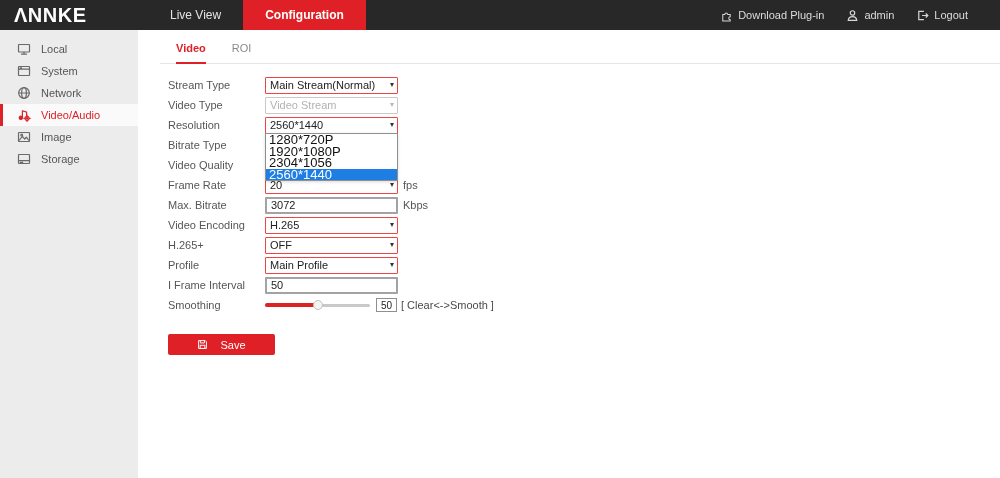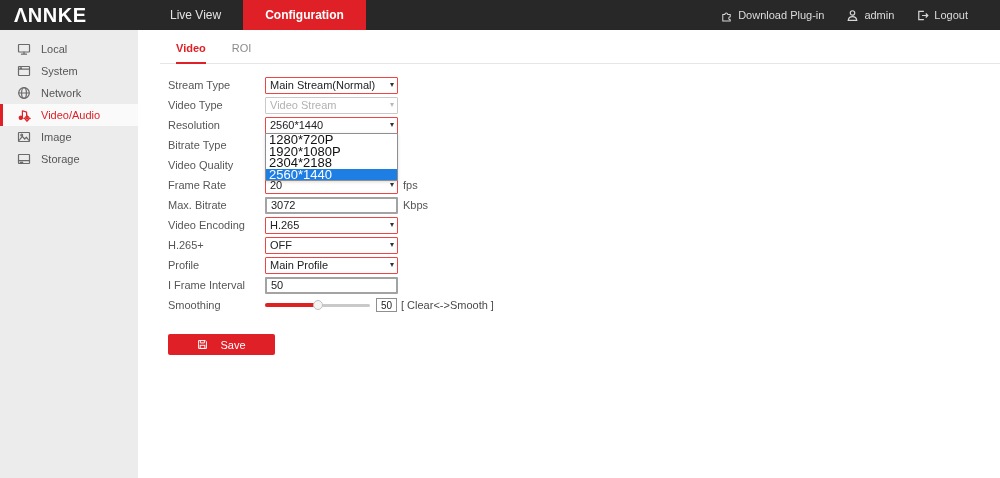--- a/index.html
+++ b/index.html
@@ -216,21 +216,21 @@
 
         <div class="frow" style="z-index:20">
           <span class="flabel">Resolution</span>
           <div class="sel">
             <span>2560*1440</span>
             <span class="chev">▾</span>
           </div>
           <div class="dd-list">
             <div class="dd-opt">1280*720P</div>
             <div class="dd-opt">1920*1080P</div>
-            <div class="dd-opt">2304*2188</div>
+            <div class="dd-opt">2304*1056</div>
             <div class="dd-opt selected">2560*1440</div>
           </div>
         </div>
 
         <div class="frow">
           <span class="flabel">Bitrate Type</span>
         </div>
 
         <div class="frow">
           <span class="flabel">Video Quality</span>

